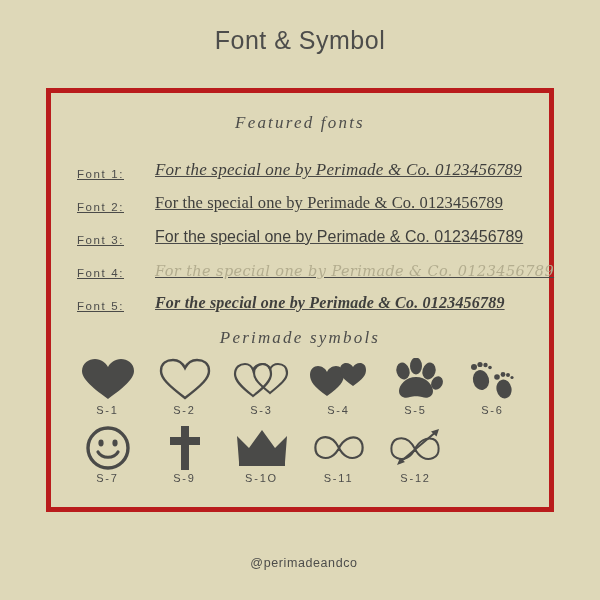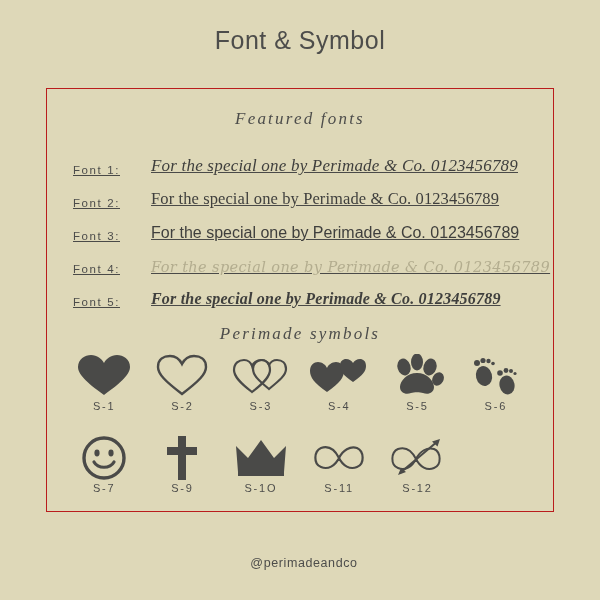--- a/index.html
+++ b/index.html
@@ -28,21 +28,21 @@
     color: #4d4d4b;
     padding-top: 26px;
     font-weight: 400;
   }
   .frame {
     position: absolute;
     left: 46px;
     top: 88px;
     width: 508px;
     height: 424px;
-    border: 1px solid #b91c1c;
+    border: 5px solid #b91c1c;
     box-sizing: border-box;
   }
   .section-head {
     text-align: center;
     font-size: 17px;
     letter-spacing: 2.2px;
     color: #4d4d4b;
     font-style: italic;
     font-family: "Liberation Serif", serif;
   }
@@ -103,21 +103,21 @@
     letter-spacing: 0.2px;
   }
   .symbols-head {
     margin-top: 16px;
   }
   .symbol-grid {
     margin-top: 10px;
     padding: 0 18px;
     display: grid;
     grid-template-columns: repeat(6, 1fr);
-    row-gap: 16px;
+    row-gap: 2px;
   }
   .symbol-cell {
     display: flex;
     flex-direction: column;
     align-items: center;
   }
   .symbol-glyph {
     height: 44px;
     display: flex;
     align-items: center;

